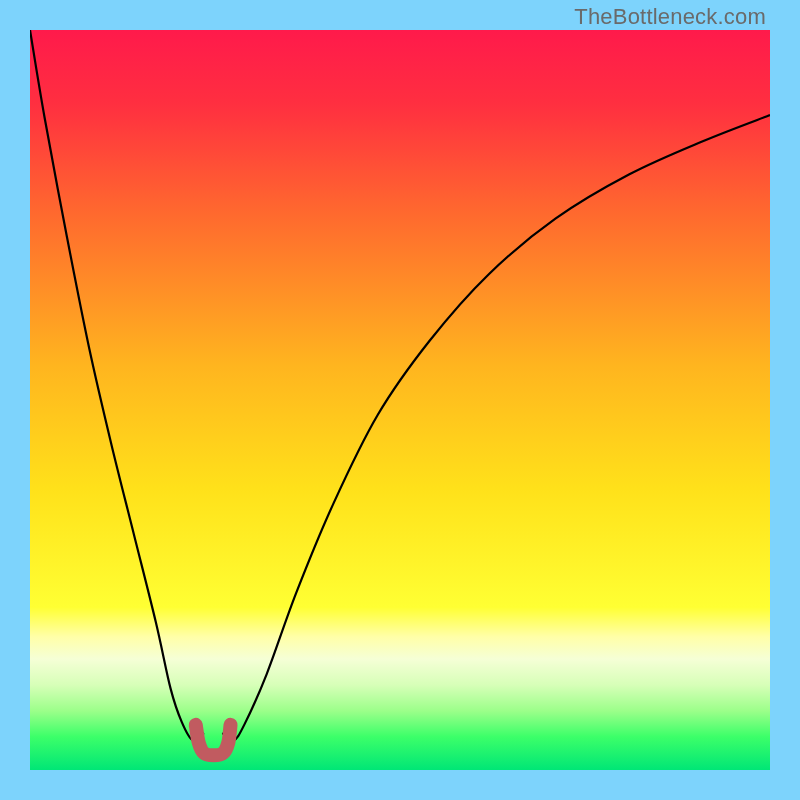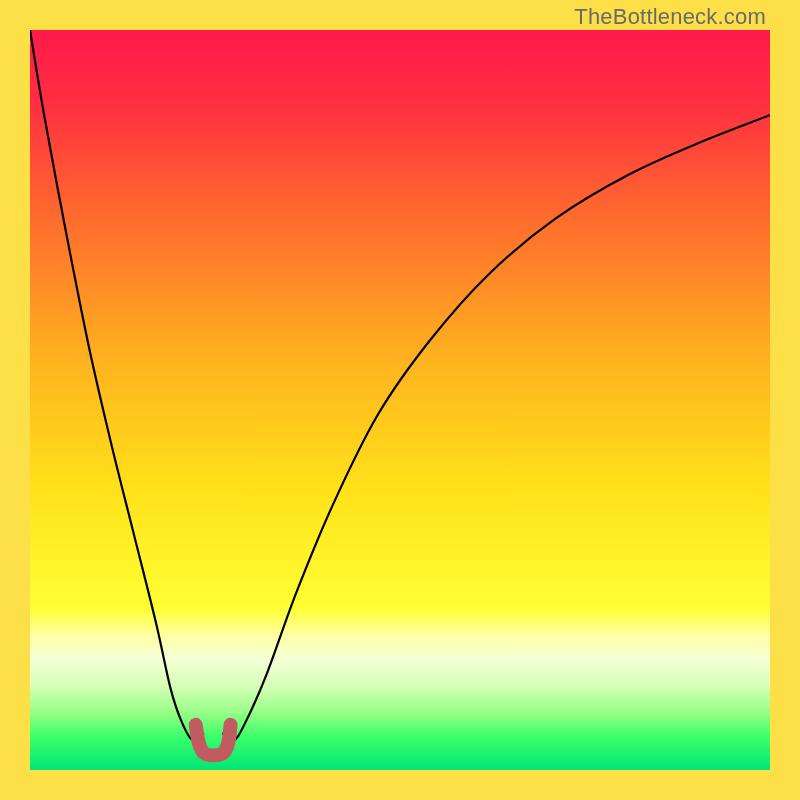--- a/index.html
+++ b/index.html
@@ -9,21 +9,21 @@
     height: 800px;
     background: #000;
     overflow: hidden;
   }
   .frame {
     position: absolute;
     top: 0;
     left: 0;
     width: 800px;
     height: 800px;
-    background: #fde047;
+    background: #7dd3fc;
   }
   .plot-area {
     position: absolute;
     top: 30px;
     left: 30px;
     width: 740px;
     height: 740px;
     overflow: hidden;
   }
   .gradient-bg {

